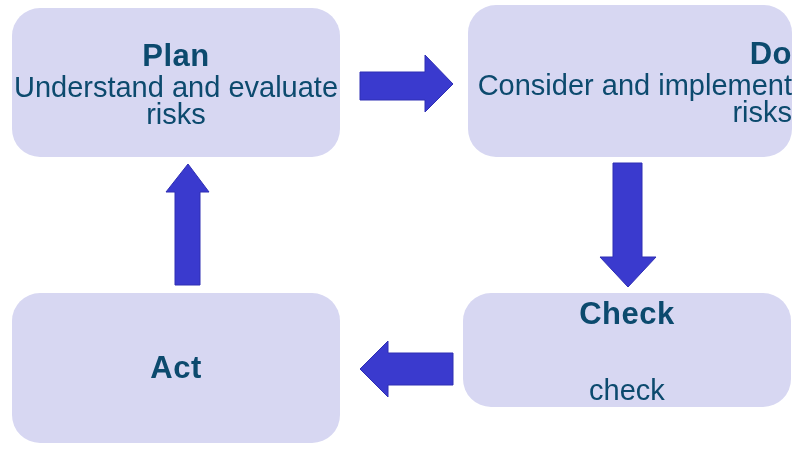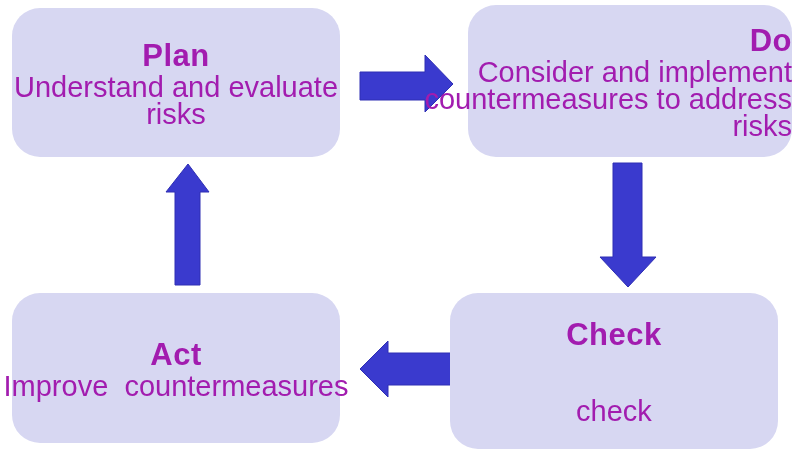--- a/index.html
+++ b/index.html
@@ -2,21 +2,21 @@
 <html><head>
 <meta charset="utf-8">
 <style>
   html, body { margin: 0; padding: 0; background: #ffffff; }
   .canvas {
     position: relative;
     width: 800px;
     height: 453px;
     background: #ffffff;
     font-family: "Liberation Sans", sans-serif;
-    color: #a21caf;
+    color: #0c4a6e;
     overflow: hidden;
   }
   .arrows {
     position: absolute;
     left: 0; top: 0;
     width: 800px; height: 453px;
     pointer-events: none;
   }
   .box {
     position: absolute;
@@ -24,21 +24,21 @@
     background: #d7d7f2;
     display: flex;
     flex-direction: column;
     justify-content: center;
     align-items: center;
     text-align: center;
   }
   .box-plan  { left: 12px;  top: 8px;   width: 328px; height: 149px; }
   .box-do    { left: 468px; top: 5px;   width: 324px; height: 152px; align-items: flex-end; }
   .box-act   { left: 12px;  top: 293px; width: 328px; height: 150px; }
-  .box-check { left: 450px; top: 293px; width: 328px; height: 156px; gap: 45px; }
+  .box-check { left: 463px; top: 293px; width: 328px; height: 114px; gap: 45px; }
   .box-title {
     font-size: 31px;
     font-weight: bold;
     line-height: 36px;
     letter-spacing: 0.5px;
   }
   .box-line {
     font-size: 29px;
     line-height: 27px;
     white-space: pre;
@@ -58,27 +58,25 @@
 
   <div class="box box-plan" style="background-color: rgb(215, 215, 242);">
     <div class="box-title">Plan</div>
     <div class="box-line">Understand and evaluate</div>
     <div class="box-line">risks</div>
   </div>
 
   <div class="box box-do" style="background-color: rgb(215, 215, 242);">
     <div class="box-title">Do</div>
     <div class="box-line">Consider and implement</div>
-    <div class="box-line">countermeasures to address</div>
     <div class="box-line">risks</div>
   </div>
 
   <div class="box box-check" style="background-color: rgb(215, 215, 242);">
     <div class="box-title">Check</div>
     <div class="box-line">check</div>
   </div>
 
   <div class="box box-act" style="background-color: rgb(215, 215, 242);">
     <div class="box-title">Act</div>
-    <div class="box-line">Improve  countermeasures</div>
   </div>
 
 </div>
 
 </body></html>

